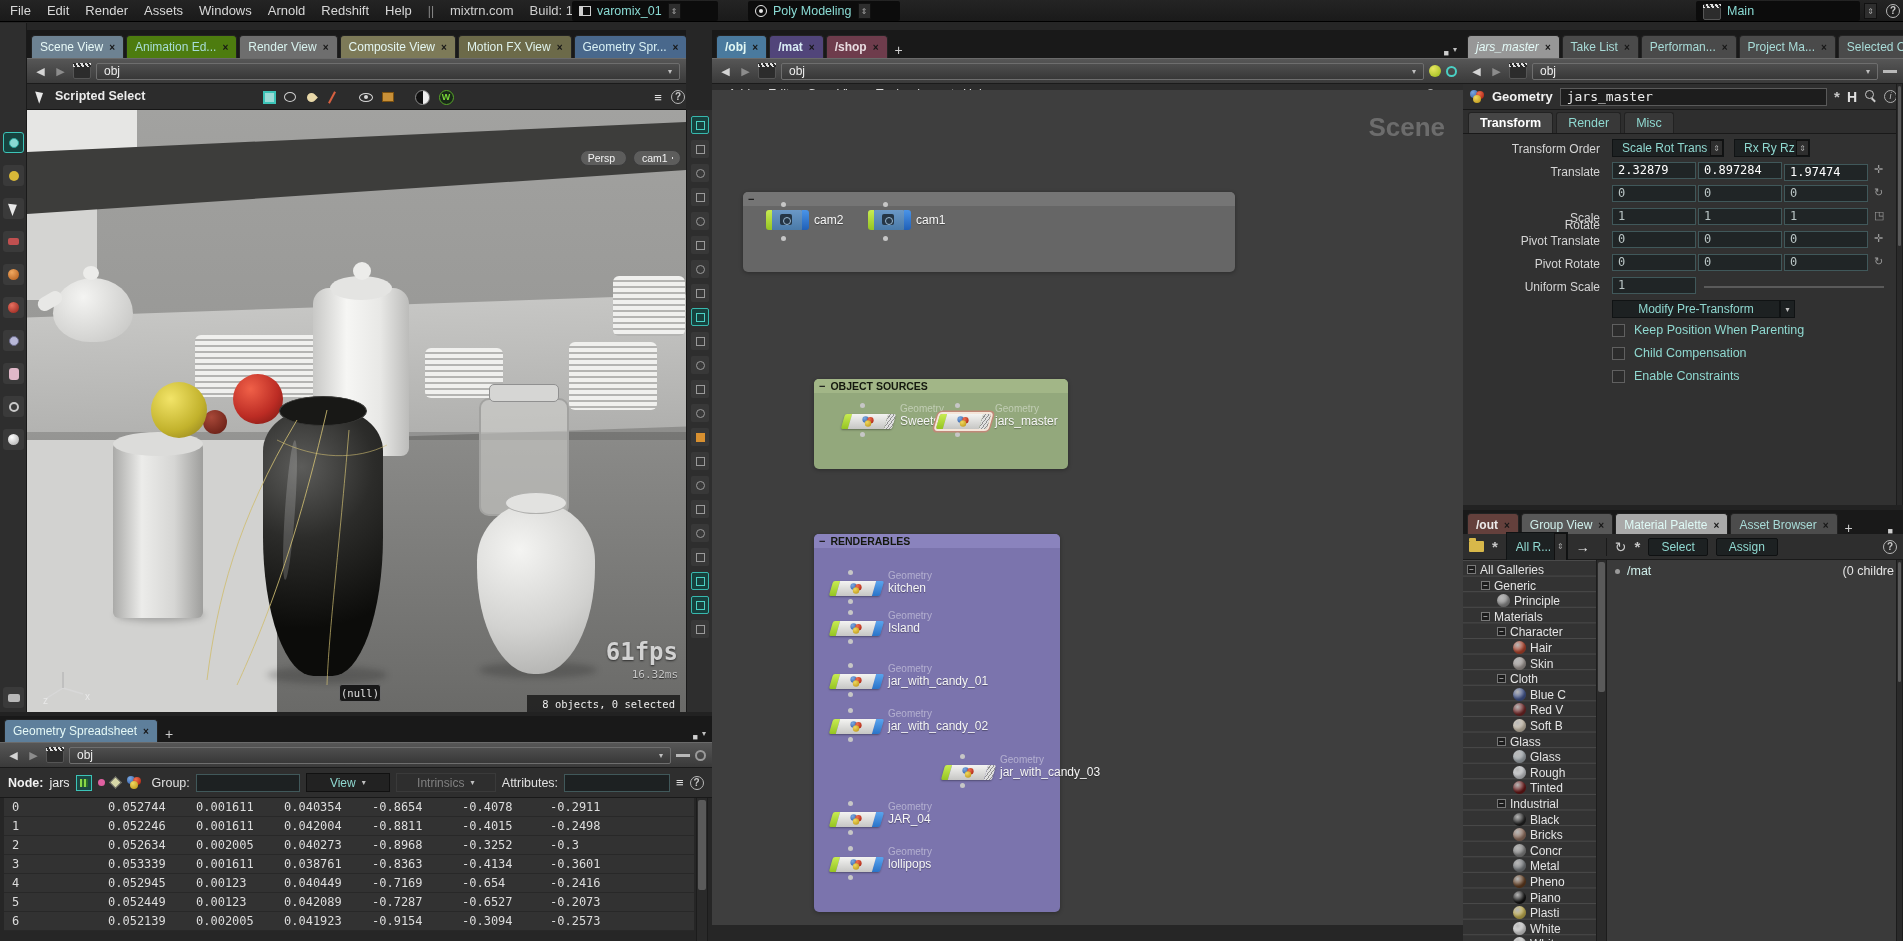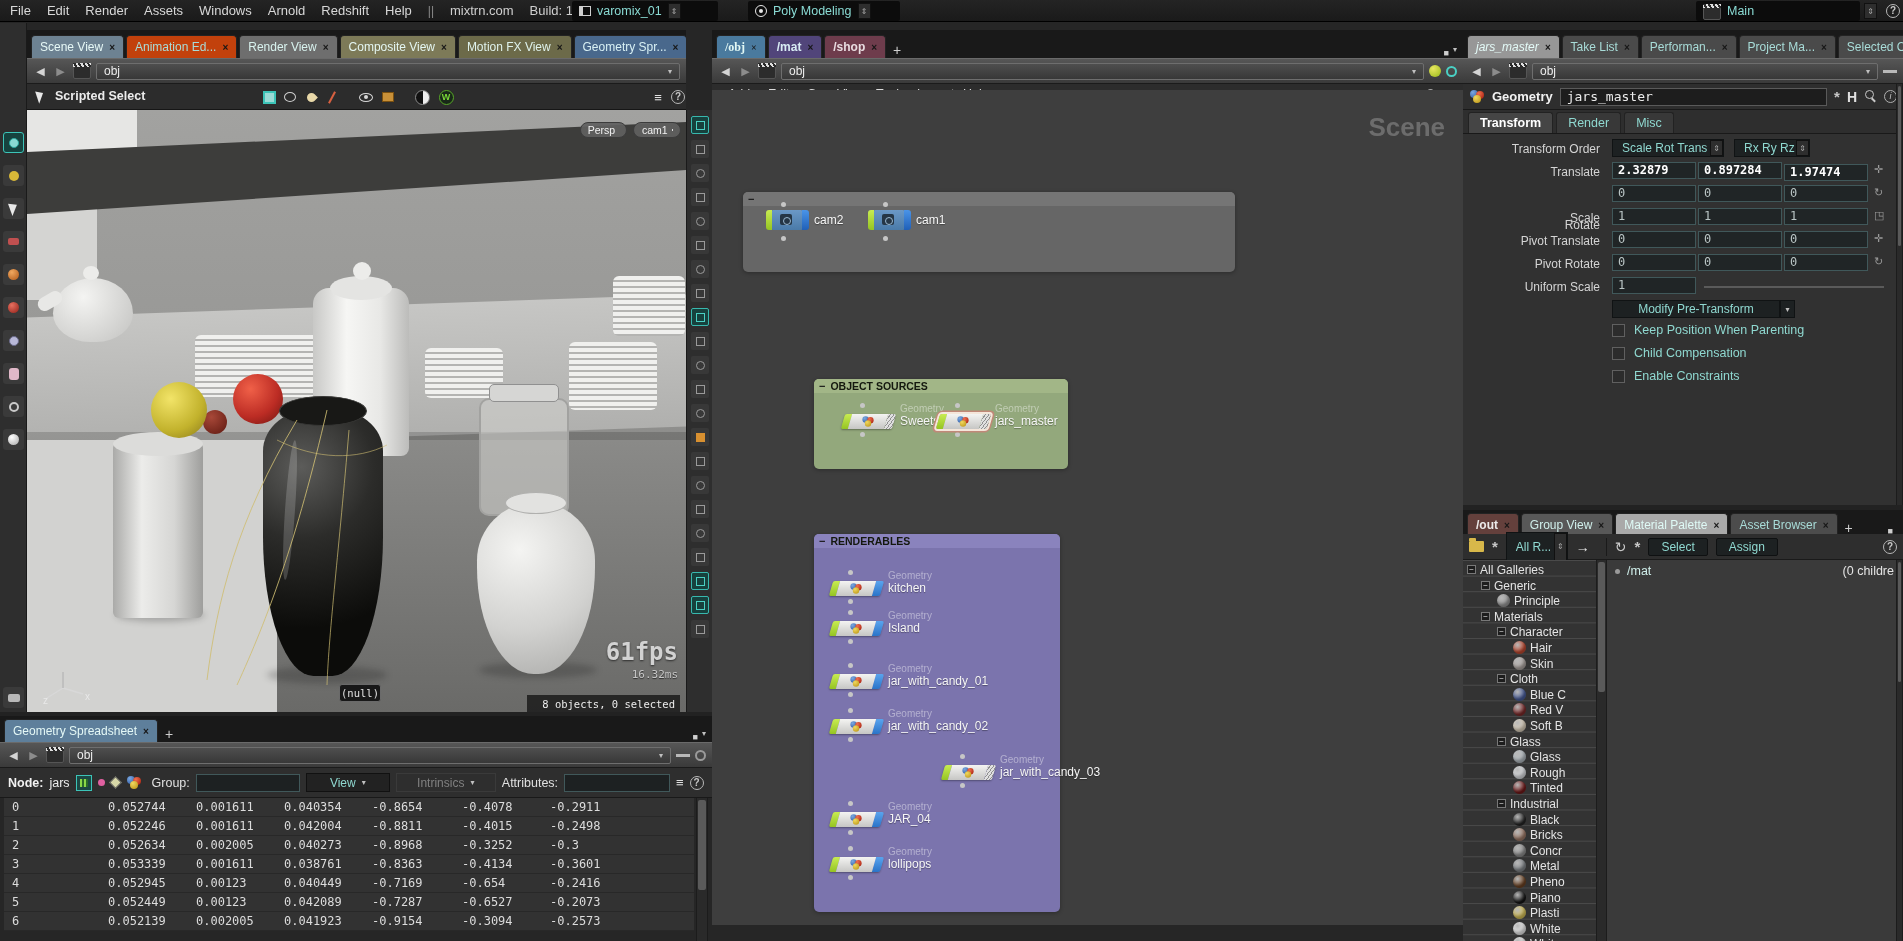--- a/index.html
+++ b/index.html
@@ -21,26 +21,26 @@
   .spinbox{width:13px;height:16px;background:#2e2e2e;border:1px solid #111;color:#aaa;
            font-size:8px;display:flex;align-items:center;justify-content:center;}
 
   
   .tabbar{background:#191919;display:flex;align-items:flex-end;padding-left:4px;overflow:hidden;}
   .tab{display:inline-flex;align-items:center;gap:6px;height:23px;padding:0 8px;font-size:12px;
        color:#a8dcd8;background:#4a4a4a;border-radius:4px 4px 0 0;border:1px solid #232323;
        border-bottom:none;margin-right:2px;white-space:nowrap;flex:none;}
   .tab .tx{font-size:10px;color:#161616;font-weight:bold;}
   .t-scene{background:#6d8292;color:#e6f8f6;}
-  .t-anim{background:#c2410c;}
+  .t-anim{background:#4d7c0f;}
   .t-render{background:#6e6e6e;color:#d8f2ee;}
   .t-comp{background:#7d7a58;color:#e4f6f2;}
   .t-motion{background:#6c6a49;color:#dff2ec;}
   .t-geo{background:#49688c;color:#d8f0f4;}
-  .t-obj{background:#4a7a9e;color:#e2f8f4;font-family:Liberation Serif, serif;}
+  .t-obj{background:#4a7a9e;color:#e2f8f4;}
   .t-mat{background:#51457a;color:#d8ecf4;}
   .t-shop{background:#6e3c4c;color:#e8dce0;}
   .t-jars{background:#979797;color:#e4fbf8;font-style:italic;}
   .t-out{background:#64403c;color:#eceaea;}
   .t-tree{background:#585858;color:#cfeeea;}
   .t-matpal{background:#a9a9a9;color:#dffaf6;}
   .t-asset{background:#4c4c4c;}
   .t-sheet{background:#5e7f9b;color:#e4f8f6;}
   .plusbtn{color:#cfcfcf;font-size:14px;padding:0 5px;flex:none;}
   .panemenu{color:#cfcfcf;font-size:9px;padding:0 4px;flex:none;}
@@ -106,21 +106,21 @@
   .eye:after{content:"";position:absolute;left:4px;top:1.5px;width:4px;height:4px;background:#d8d8d8;border-radius:50%;}
   .wcirc{width:15px;height:15px;border-radius:50%;background:#182818;border:1.6px solid #58a828;
       color:#7ad838;font-size:9px;font-weight:bold;line-height:13px;text-align:center;}
   .bwcirc{width:15px;height:15px;border-radius:50%;background:linear-gradient(90deg,#111 50%,#eee 50%);border:1px solid #888;}
 
   
   .viewport{left:27px;top:110px;width:659px;height:602px;overflow:hidden;
       background:linear-gradient(180deg,#a2a2a0 0%,#989896 40%,#7e7e7c 75%,#6e6e6c 100%);}
   .pill{position:absolute;height:16px;border-radius:9px;background:rgba(96,96,96,.92);
       border:1px solid #3c3c3c;color:#f2f2f2;font-size:10.5px;display:flex;align-items:center;
-      justify-content:center;gap:4px;padding:0 8px;}
+      justify-content:center;gap:4px;padding:0 8px;margin-top:28px;}
   .pill b{width:5px;height:1.6px;background:#e0e0e0;display:block;}
   .stripes{background:repeating-linear-gradient(180deg,#f0f0ee 0 4px,#b4b4b2 4px 6px);border-radius:6px;}
   .shadow{position:absolute;background:rgba(20,20,20,.22);border-radius:50%;filter:blur(3px);}
 
   
   .netcanvas{left:712px;top:90px;width:751px;height:835px;background:#3e3e3e;overflow:hidden;}
   .netmenu{left:712px;top:84px;width:751px;height:22px;background:#2c2c2c;border-bottom:1px solid #181818;}
   .nm{position:absolute;top:3px;color:#dcdcdc;font-size:12.5px;}
   .nico{position:absolute;top:3px;width:16px;height:16px;display:flex;align-items:center;
       justify-content:center;color:#b8b8b8;font-size:11px;}
@@ -156,21 +156,21 @@
   .ptabs{left:1463px;top:110px;width:440px;height:24px;background:#2e2e2e;display:flex;
       align-items:flex-end;padding-left:5px;gap:3px;border-bottom:1px solid #191919;}
   .ptab{height:21px;padding:0 11px;font-size:12.5px;color:#8fd8d0;background:#383838;
       border:1px solid #222;border-bottom:none;border-radius:3px 3px 0 0;line-height:21px;}
   .ptab.active{background:#454545;color:#fff;font-weight:bold;}
   .pbody{left:1463px;top:134px;width:440px;height:371px;background:#313131;}
   .plabel{position:absolute;width:132px;text-align:right;color:#d4d4d4;font-size:12px;}
   .pf{position:absolute;height:17px;width:84px;background:#202526;border:1px solid #40585a;
       color:#b9c4c4;font-family:"DejaVu Sans Mono",monospace;font-size:12px;line-height:15px;
       padding-left:5px;}
-  .pf.chg{color:#ffffff;font-weight:bold;}
+  .pf.chg{color:#ffffff;font-weight:normal;}
   .pdd{position:absolute;height:18px;background:#1d2122;color:#8fd8d0;font-size:12px;
       display:flex;align-items:center;border:1px solid #101314;padding-left:9px;}
   .pdd .spinbox{margin-left:auto;height:100%;}
   .gizico{position:absolute;color:#9a9a9a;font-size:11px;}
   .cb{position:absolute;width:13px;height:13px;background:#2c2c2c;border:1px solid #606060;}
   .cblabel{position:absolute;color:#8fd8d0;font-size:12.5px;}
   .slider{position:absolute;height:2px;background:#5a5a5a;}
 
   
   .mtoolbar{left:1463px;top:534px;width:440px;height:26px;background:#2e2e2e;border-bottom:1px solid #1a1a1a;

